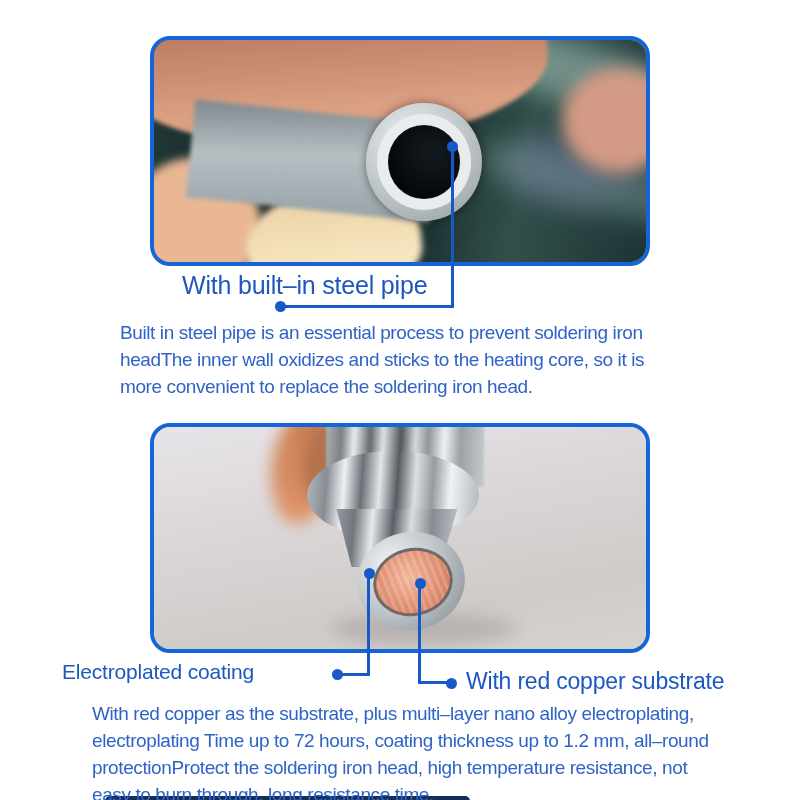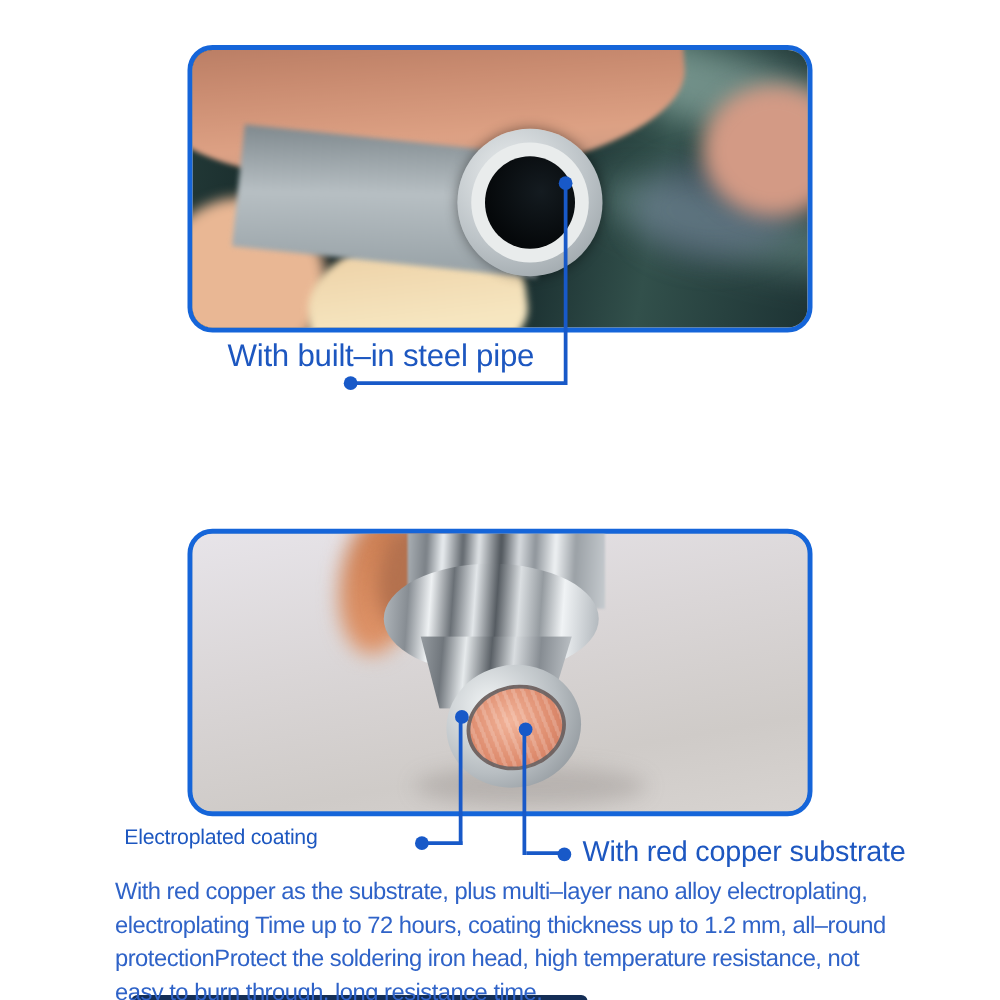--- a/index.html
+++ b/index.html
@@ -111,38 +111,41 @@
     </div>
   </div>
 
   <div class="dot" style="left:447px;top:141px;"></div>
   <div class="cl" style="left:451px;top:147px;width:3px;height:161px;"></div>
   <div class="cl" style="left:281px;top:305px;width:172px;height:3px;"></div>
   <div class="dot" style="left:275px;top:301px;"></div>
 
   <div class="caption" style="left:182px;top:271px;">With built–in steel pipe</div>
 
+  <div class="para" style="left:120px;top:319px;width:620px;">Built in steel pipe is an essential process to prevent soldering iron
+headThe inner wall oxidizes and sticks to the heating core, so it is
+more convenient to replace the soldering iron head.</div>
 
   <div class="photo photo2" title="close-up of soldering iron tip end showing silver plating and red copper core">
     <div class="p2-bg"></div>
     <div class="p2-finger"></div>
     <div class="p2-rod"></div>
     <div class="p2-cone-upper"></div>
     <div class="p2-flange"></div>
     <div class="p2-neck"></div>
     <div class="p2-shadow"></div>
     <div class="p2-tip-ring"></div>
     <div class="p2-copper"></div>
   </div>
 
   <div class="dot" style="left:364px;top:568px;"></div>
   <div class="cl" style="left:367px;top:574px;width:3px;height:102px;"></div>
   <div class="cl" style="left:338px;top:673px;width:32px;height:3px;"></div>
   <div class="dot" style="left:332px;top:669px;"></div>
-  <div class="caption" style="right:470px;top:660px;font-size:17px;">Electroplated coating</div>
+  <div class="caption" style="right:470px;top:660px;font-size:21px;">Electroplated coating</div>
 
   <div class="dot" style="left:415px;top:578px;"></div>
   <div class="cl" style="left:418px;top:584px;width:3px;height:100px;"></div>
   <div class="cl" style="left:421px;top:681px;width:31px;height:3px;"></div>
   <div class="dot" style="left:446px;top:678px;"></div>
   <div class="caption" style="left:466px;top:668px;font-size:23px;">With red copper substrate</div>
 
   <div class="para" style="left:92px;top:700px;width:680px;">With red copper as the substrate, plus multi–layer nano alloy electroplating,
 electroplating Time up to 72 hours, coating thickness up to 1.2 mm, all–round
 protectionProtect the soldering iron head, high temperature resistance, not

